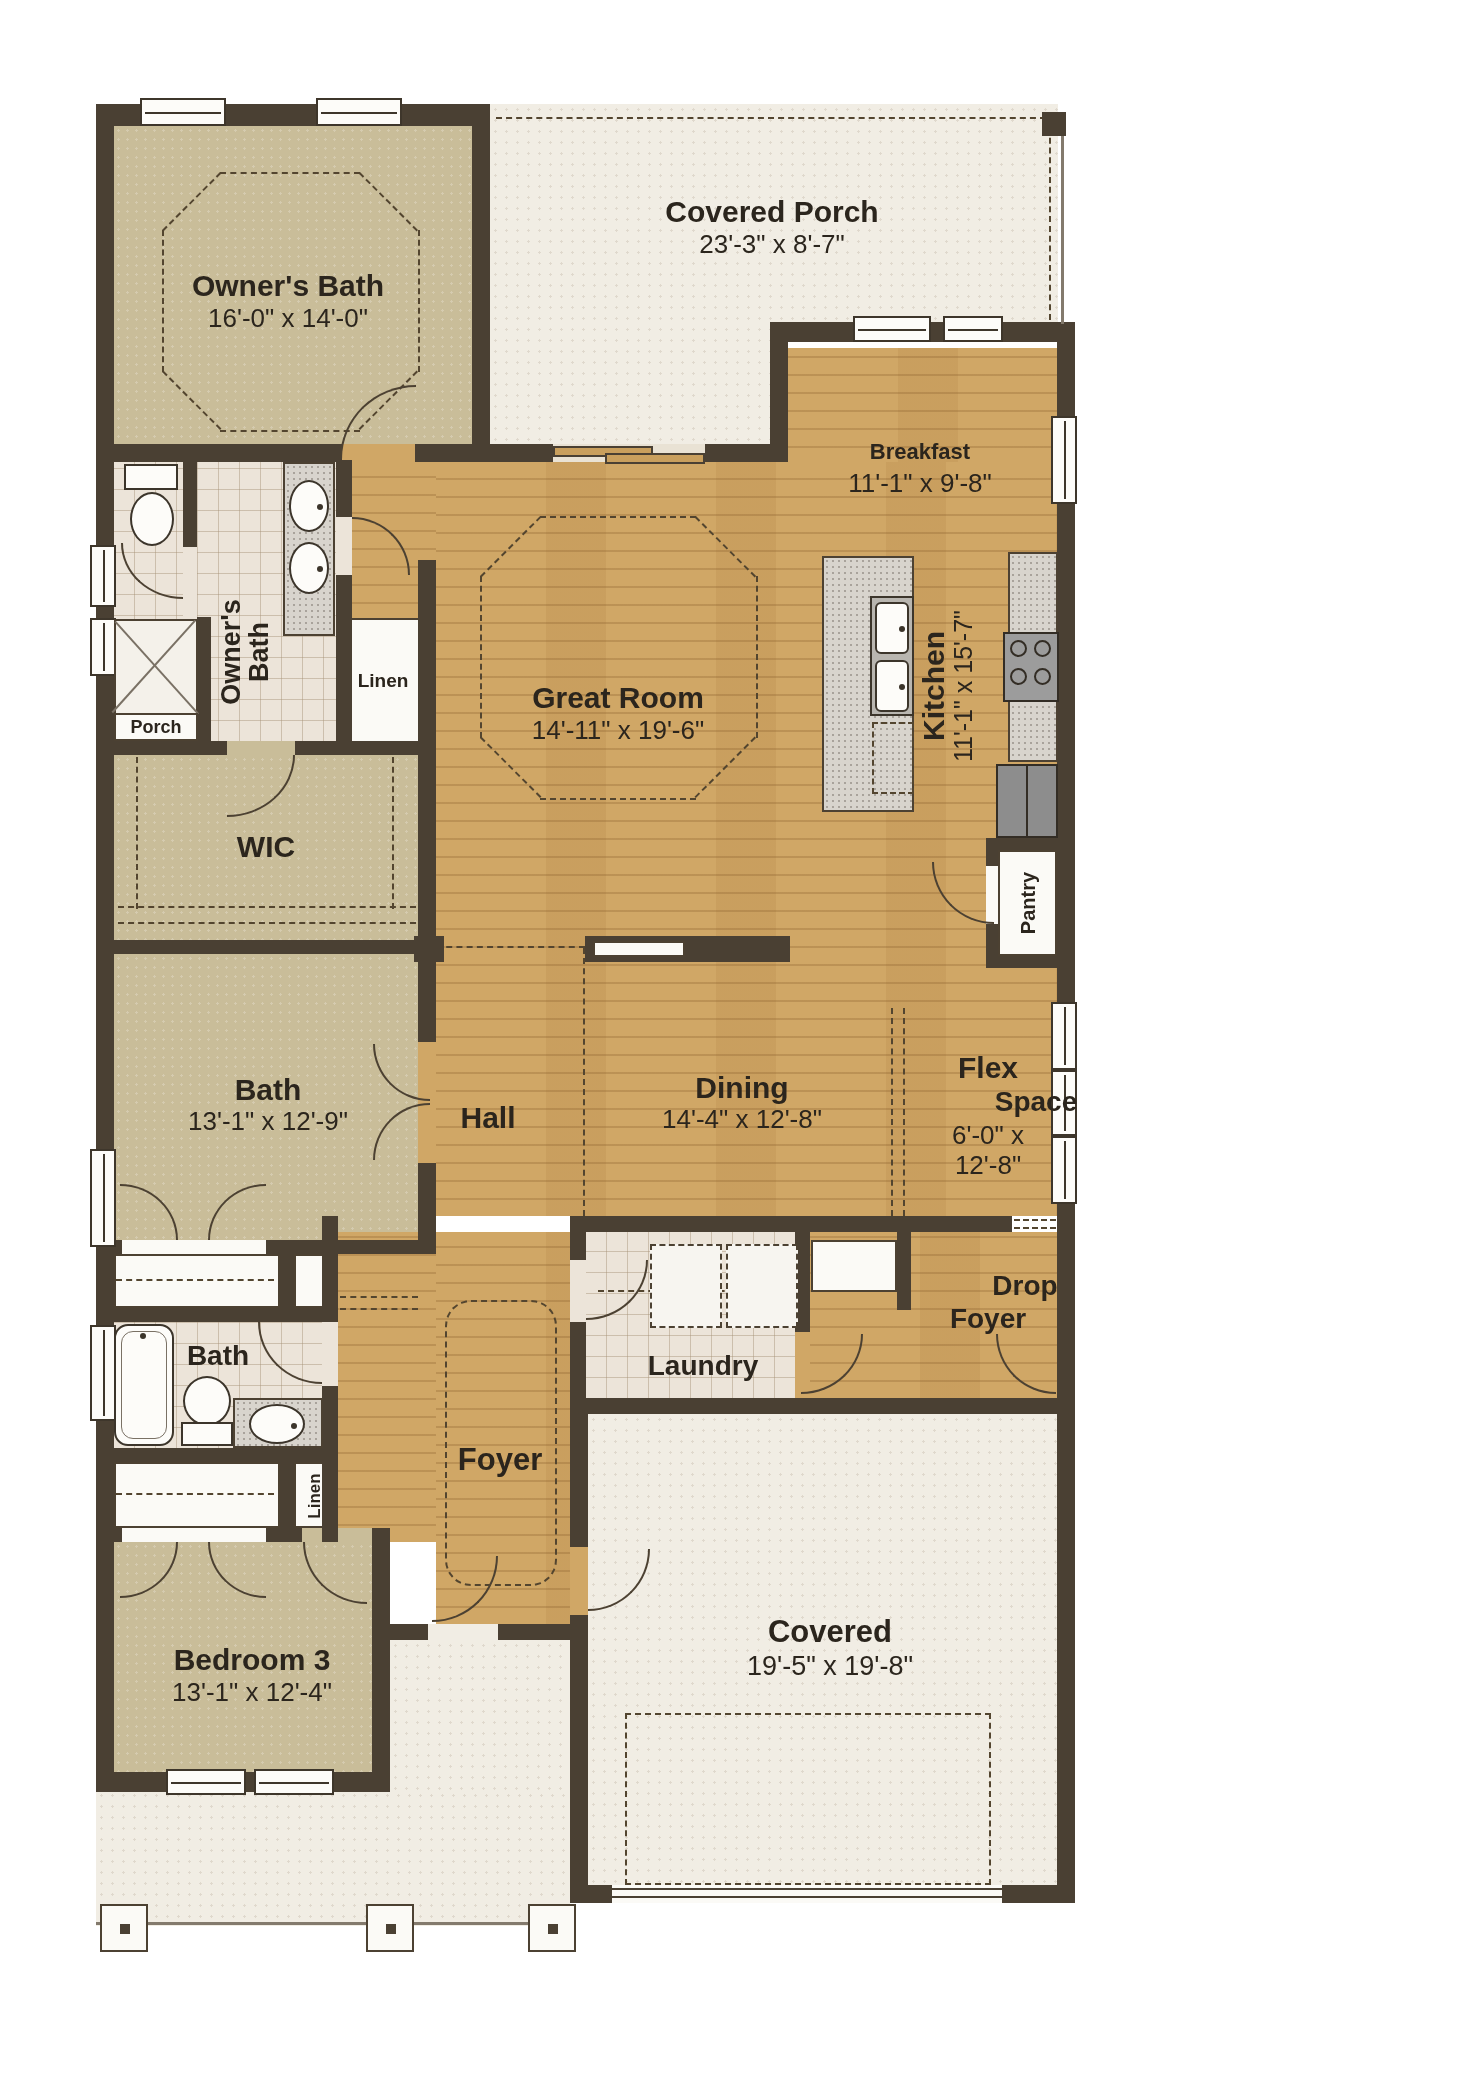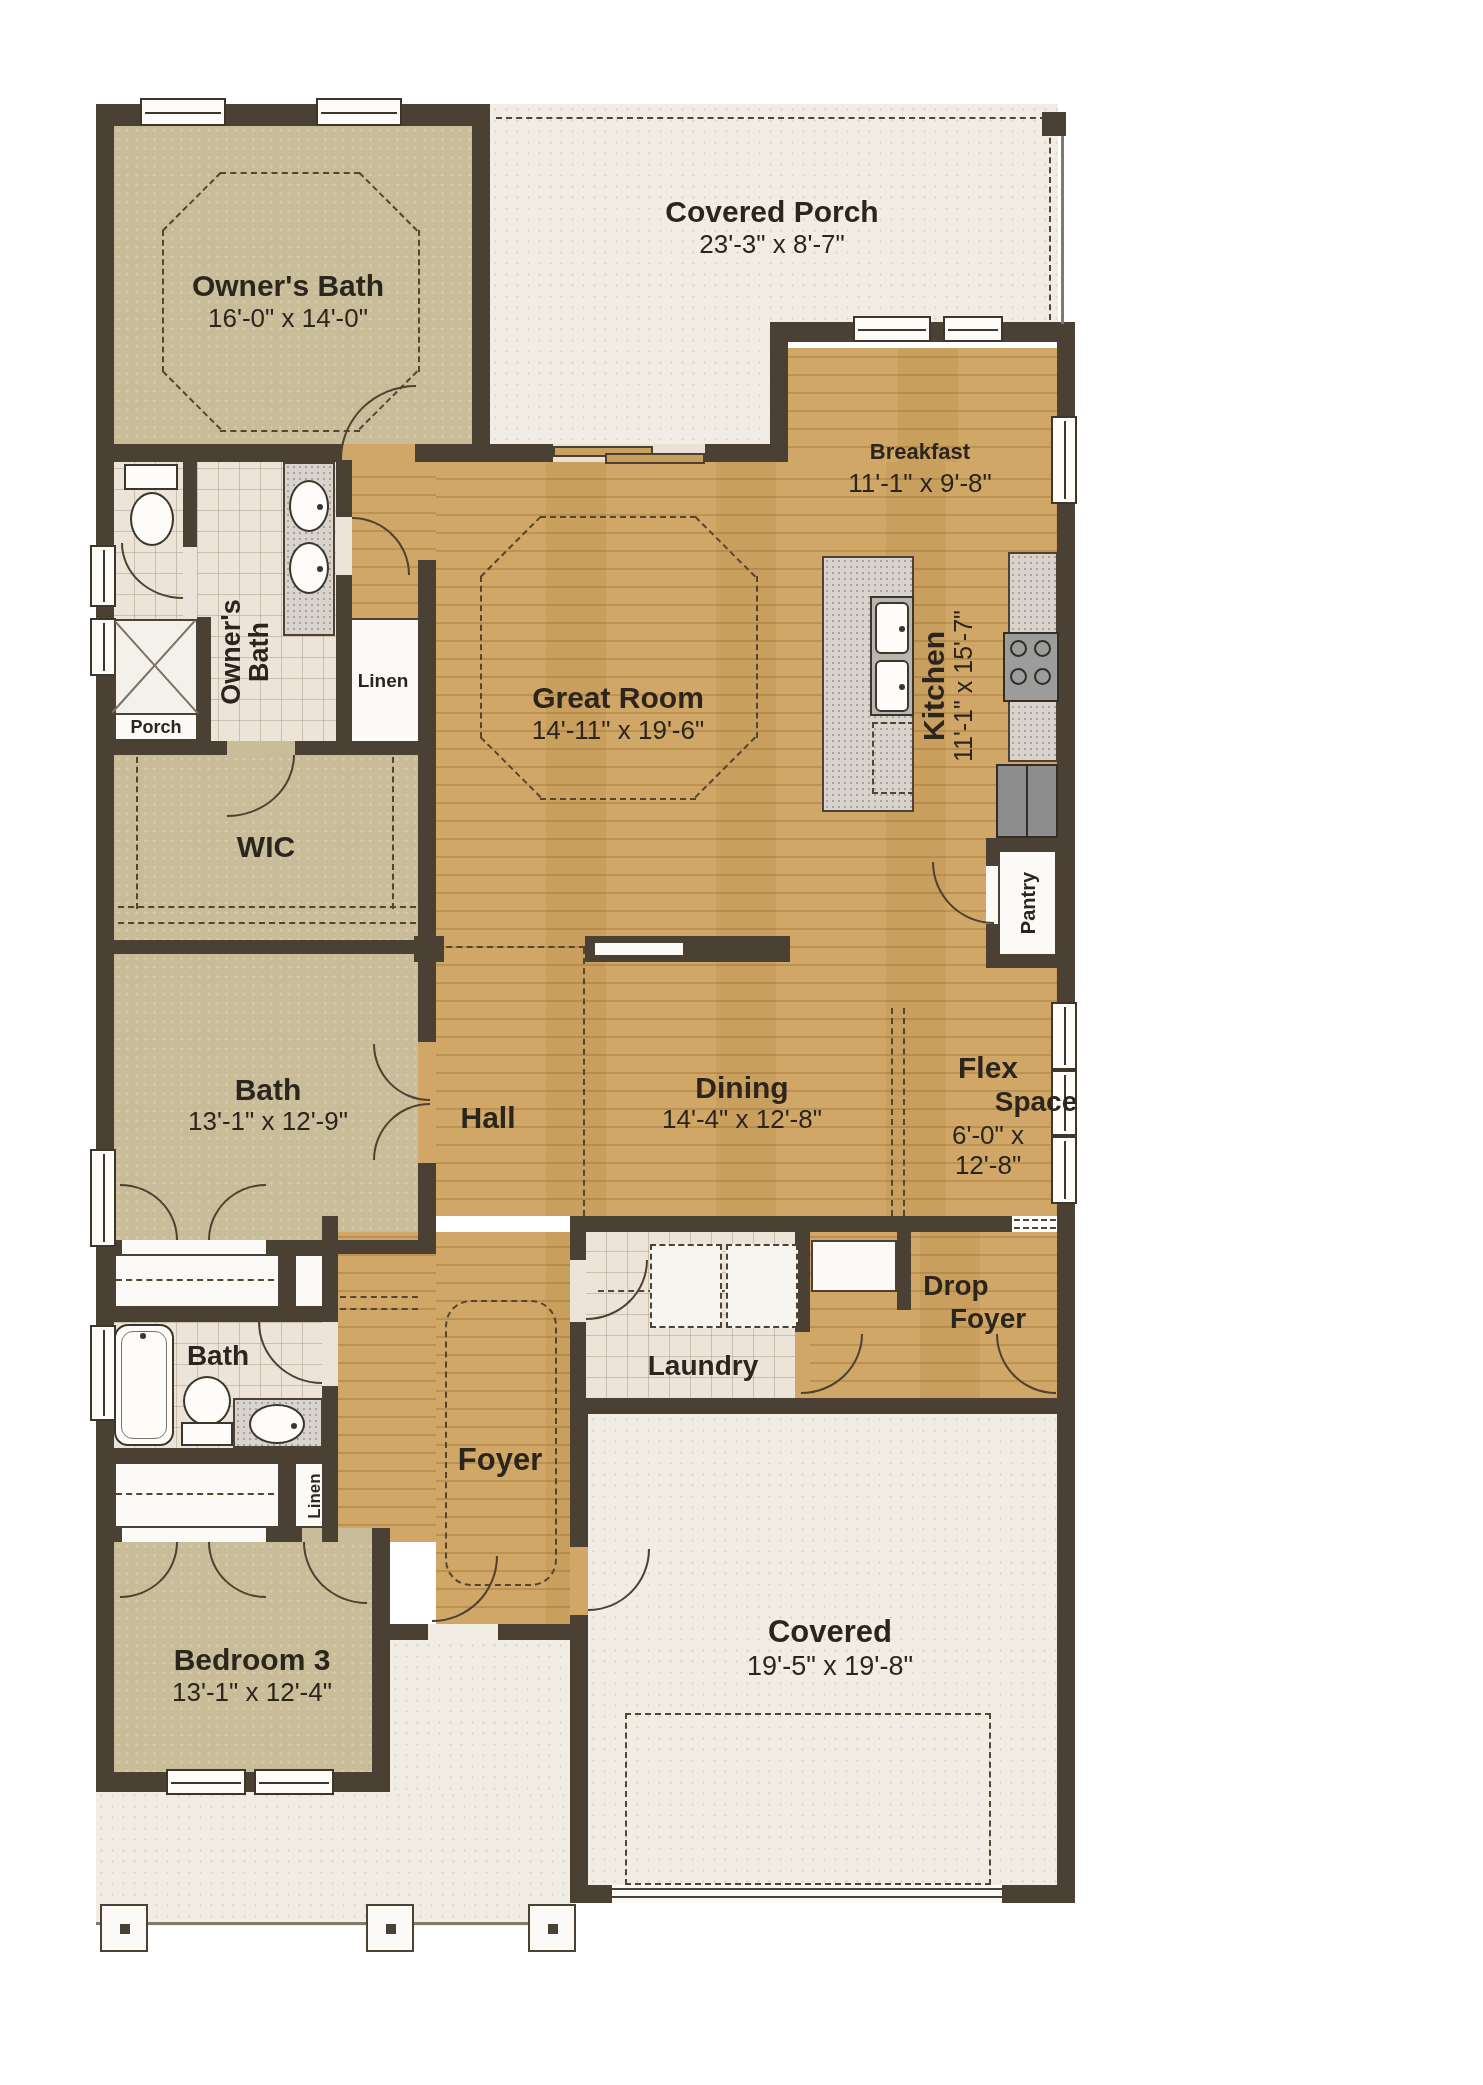--- a/index.html
+++ b/index.html
@@ -355,21 +355,21 @@
   <div class="lbl name" style="left:488px;top:1118px;font-size:30px">Hall</div>
 
   <div class="lbl name" style="left:742px;top:1088px;font-size:30px">Dining</div>
   <div class="lbl dims" style="left:742px;top:1120px;font-size:26px">14'-4" x 12'-8"</div>
 
   <div class="lbl name" style="left:988px;top:1068px;font-size:30px">Flex</div>
   <div class="lbl name" style="left:1036px;top:1102px;font-size:28px">Space</div>
   <div class="lbl dims" style="left:988px;top:1136px;font-size:26px">6'-0" x</div>
   <div class="lbl dims" style="left:988px;top:1166px;font-size:26px">12'-8"</div>
 
-  <div class="lbl name" style="left:956px;top:1286px;font-size:28px">Drop</div>
+  <div class="lbl name" style="left:1025px;top:1286px;font-size:28px">Drop</div>
   <div class="lbl name" style="left:988px;top:1319px;font-size:28px">Foyer</div>
 
   <div class="lbl name" style="left:703px;top:1366px;font-size:28px">Laundry</div>
   <div class="lbl name" style="left:218px;top:1356px;font-size:28px">Bath</div>
   <div class="lbl rot name" style="left:315px;top:1496px;font-size:17px">Linen</div>
   <div class="lbl name" style="left:500px;top:1460px;font-size:31px">Foyer</div>
 
   <div class="lbl name" style="left:252px;top:1660px;font-size:30px">Bedroom 3</div>
   <div class="lbl dims" style="left:252px;top:1693px;font-size:26px">13'-1" x 12'-4"</div>
 

